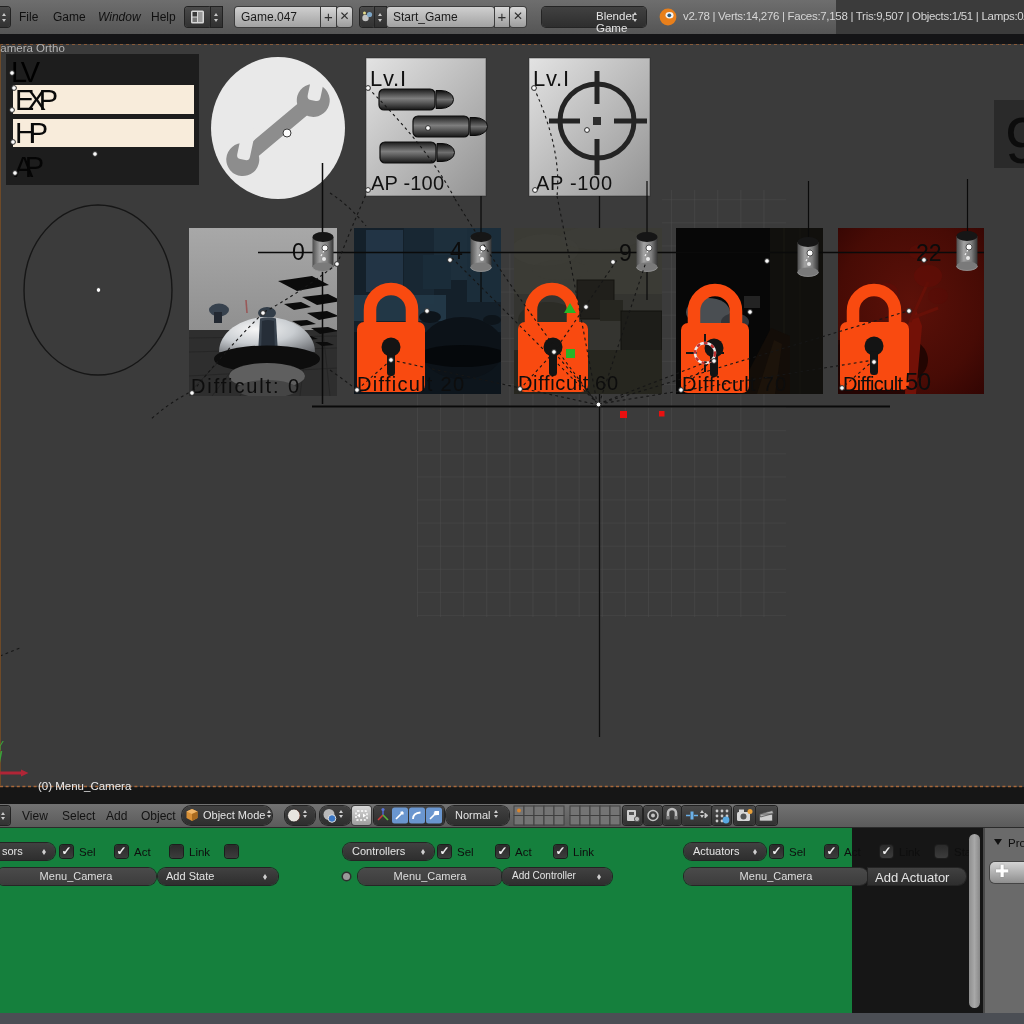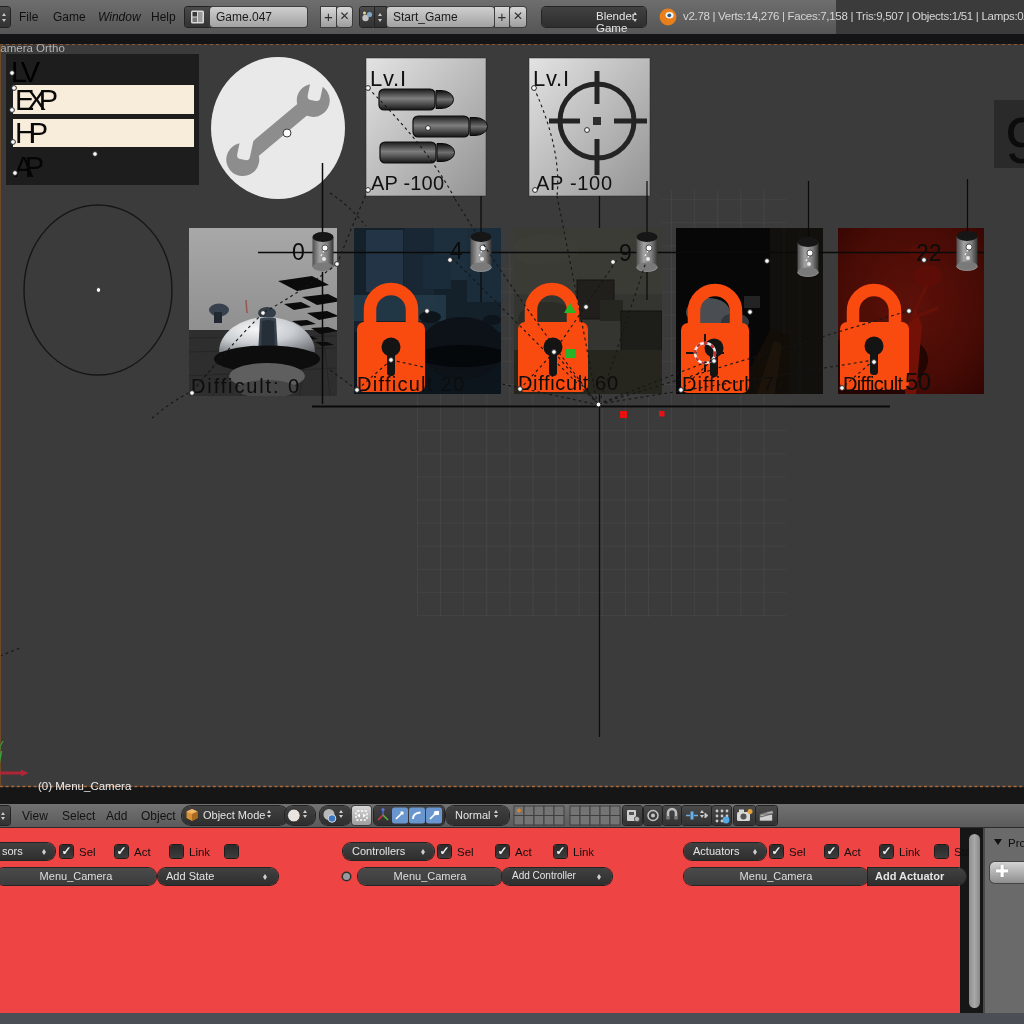--- a/index.html
+++ b/index.html
@@ -19,21 +19,21 @@
 .spin{position:absolute;top:7px;height:20px;width:11px;background:linear-gradient(#474747,#303030);
 box-shadow:0 0 0 1px #222;}
 .spin:before{content:"";position:absolute;left:2.5px;top:3.5px;border:2.8px solid transparent;border-bottom:3.5px solid #c9c9c9;}
 .spin:after{content:"";position:absolute;left:2.5px;bottom:3.5px;border:2.8px solid transparent;border-top:3.5px solid #c9c9c9;}
 #gap1{position:absolute;left:0;top:34px;width:1024px;height:10px;background:#141416;z-index:3;}
 
 #bottom{position:absolute;left:0;top:787px;width:1024px;height:237px;background:#161616;z-index:1;}
 #vhdr{position:absolute;left:0;top:17px;width:1024px;height:23px;
 background:linear-gradient(#727272,#5b5b5b);border-bottom:1px solid #2b2b2b;}
 #vhdr .menu{position:absolute;top:5px;font-size:12px;color:#131313;}
-#logic{position:absolute;left:0;top:41px;width:960px;height:185px;background:#ef4444;}
+#logic{position:absolute;left:0;top:41px;width:852px;height:185px;background:#15803d;}
 #strip{position:absolute;left:0;top:226px;width:1024px;height:11px;background:#4b4e54;}
 .dd{position:absolute;background:linear-gradient(#414141,#2e2e2e);box-shadow:0 0 0 1px #242424;
 border-radius:8px;color:#e4e4e4;font-size:11.5px;}
 .dd span{position:absolute;top:2px;}
 .darr{position:absolute;width:9px;}
 .darr:before{content:"";position:absolute;left:0;top:0;border:2.6px solid transparent;border-bottom:3px solid #cfcfcf;}
 .darr:after{content:"";position:absolute;left:0;bottom:0;border:2.6px solid transparent;border-top:3px solid #cfcfcf;}
 .cb{position:absolute;width:13px;height:13px;border-radius:3px;background:linear-gradient(#2a2a2a,#3c3c3c);
 box-shadow:0 0 0 1px #1d1d1d;}
 .cb.on:before{content:"\2713";position:absolute;left:1.5px;top:-1px;color:#efefef;font-size:12px;font-weight:bold;}
@@ -46,21 +46,21 @@
 <body>
 <div id="stage">
 <div id="bottom">
  <div id="vhdr">
   <div class="dkbtn" style="left:-6px;width:16px;top:2px;height:19px;"></div>
         <div class="spin" style="left:-2px;top:2px;height:19px;background:none;box-shadow:none;"></div>
   <div class="menu" style="left:22px;">View</div>
   <div class="menu" style="left:62px;">Select</div>
   <div class="menu" style="left:106px;">Add</div>
   <div class="menu" style="left:141px;">Object</div>
-  <div class="dd" style="left:182px;top:2px;width:106px;height:19px;border-radius:9px;">
+  <div class="dd" style="left:182px;top:2px;width:90px;height:19px;border-radius:9px;">
           <span style="left:21px;top:2.5px;font-size:11px;">Object Mode</span>
         </div>
   <svg width="120" height="19" style="left:182px;top:2px;z-index:5;" viewBox="0 0 120 19">
     <path d="M10 3 L15.5 5.5 L15.5 12 L10 15 L4.5 12 L4.5 5.5 Z" fill="#d89037"></path>
     <path d="M10 3 L15.5 5.5 L10 8 L4.5 5.5 Z" fill="#efb568"></path>
     <path d="M10 8 L15.5 5.5 L15.5 12 L10 15 Z" fill="#a86a20"></path>
   </svg>
   <div class="darr" style="left:267px;top:4px;height:12px;"></div>
   <div class="dd" style="left:285px;top:2px;width:30px;height:19px;border-radius:8px;"></div>
   <svg width="30" height="19" style="left:285px;top:2px;z-index:5;" viewBox="0 0 30 19">
@@ -216,21 +216,21 @@
         </div>
   <div class="darr" style="left:263px;top:44px;height:10px;"></div>
   <div style="position:absolute;left:343px;top:45px;width:7px;height:7px;border-radius:50%;background:#9a9a9a;box-shadow:0 0 0 1.5px #2e2e2e;"></div>
   <div class="mfield" style="left:358px;top:40px;width:144px;">Menu_Camera</div>
   <div class="dd" style="left:502px;top:40px;width:110px;height:17px;">
           <span style="left:10px;font-size:10px;">Add Controller</span>
         </div>
   <div class="darr" style="left:597px;top:44px;height:10px;"></div>
   <div class="mfield" style="left:684px;top:40px;width:184px;">Menu_Camera</div>
   <div class="dd" style="left:868px;top:40px;width:98px;height:17px;border-radius:0 8px 8px 0;">
-          <span style="left:7px;font-size:11px;font-weight:bold;">Add Actuator</span>
+          <span style="left:7px;font-size:13px;">Add Actuator</span>
         </div>
   <div style="position:absolute;left:969px;top:6px;width:11px;height:174px;border-radius:6px;background:linear-gradient(90deg,#8e8e8e,#a8a8a8,#888);"></div>
   <div style="position:absolute;left:983px;top:0;width:2px;height:185px;background:#4a4a4a;"></div>
   <div style="position:absolute;left:985px;top:0;width:39px;height:185px;background:#6a6a6a;"></div>
   <div style="position:absolute;left:994px;top:11px;width:0;height:0;border:4.5px solid transparent;border-top:6px solid #111;"></div>
   <div style="position:absolute;left:1008px;top:9px;font-size:11.5px;color:#0e0e0e;">Prop</div>
   <div style="position:absolute;left:990px;top:34px;width:40px;height:21px;border-radius:5px;background:linear-gradient(#d4d4d4,#8e8e8e);box-shadow:0 0 0 1px #444;"></div>
   <div style="position:absolute;left:995px;top:33px;font-size:17px;color:#fff;text-shadow:0 0 1px #555;">✚</div>
  </div>
  <div id="strip"></div>
@@ -243,21 +243,21 @@
  <div class="menu" style="left:98px;font-style:italic;">Window</div>
  <div class="menu" style="left:151px;">Help</div>
  <div class="dkbtn" style="left:185px;width:26px;"></div>
  <svg id="icn1" width="26" height="20" style="left:185px;top:7px;z-index:5;" viewBox="0 0 26 20">
    <rect x="6" y="3.5" width="13" height="13" rx="1.5" fill="#d8d8d8"></rect>
    <rect x="7.5" y="5" width="4.5" height="4.5" fill="#3a3a3a"></rect>
         <rect x="13" y="5" width="4.5" height="10" fill="#9a9a9a"></rect>
    <rect x="7.5" y="10.5" width="4.5" height="4.5" fill="#777"></rect>
  </svg>
  <div class="spin" style="left:211px;"></div>
- <div class="fld" style="left:210px;width:97px;">
+ <div class="fld" style="left:235px;width:97px;">
         <span style="left:6px;">Game.047</span>
       </div>
  <div class="litbtn" style="left:321px;width:15px;border-radius:0;font-size:15px;font-weight:400;">+</div>
  <div class="litbtn" style="left:337px;width:15px;font-size:12px;font-weight:400;">✕</div>
  <div class="dkbtn" style="left:360px;width:15px;"></div>
  <svg width="15" height="20" style="left:360px;top:7px;z-index:5;" viewBox="0 0 15 20">
    <circle cx="5.5" cy="11" r="3.2" fill="#c2c2c2"></circle>
         <circle cx="9.5" cy="7.5" r="2.6" fill="#7ea7c8"></circle>
         <circle cx="4.5" cy="6" r="1.5" fill="#e2d98a"></circle>
  </svg>

